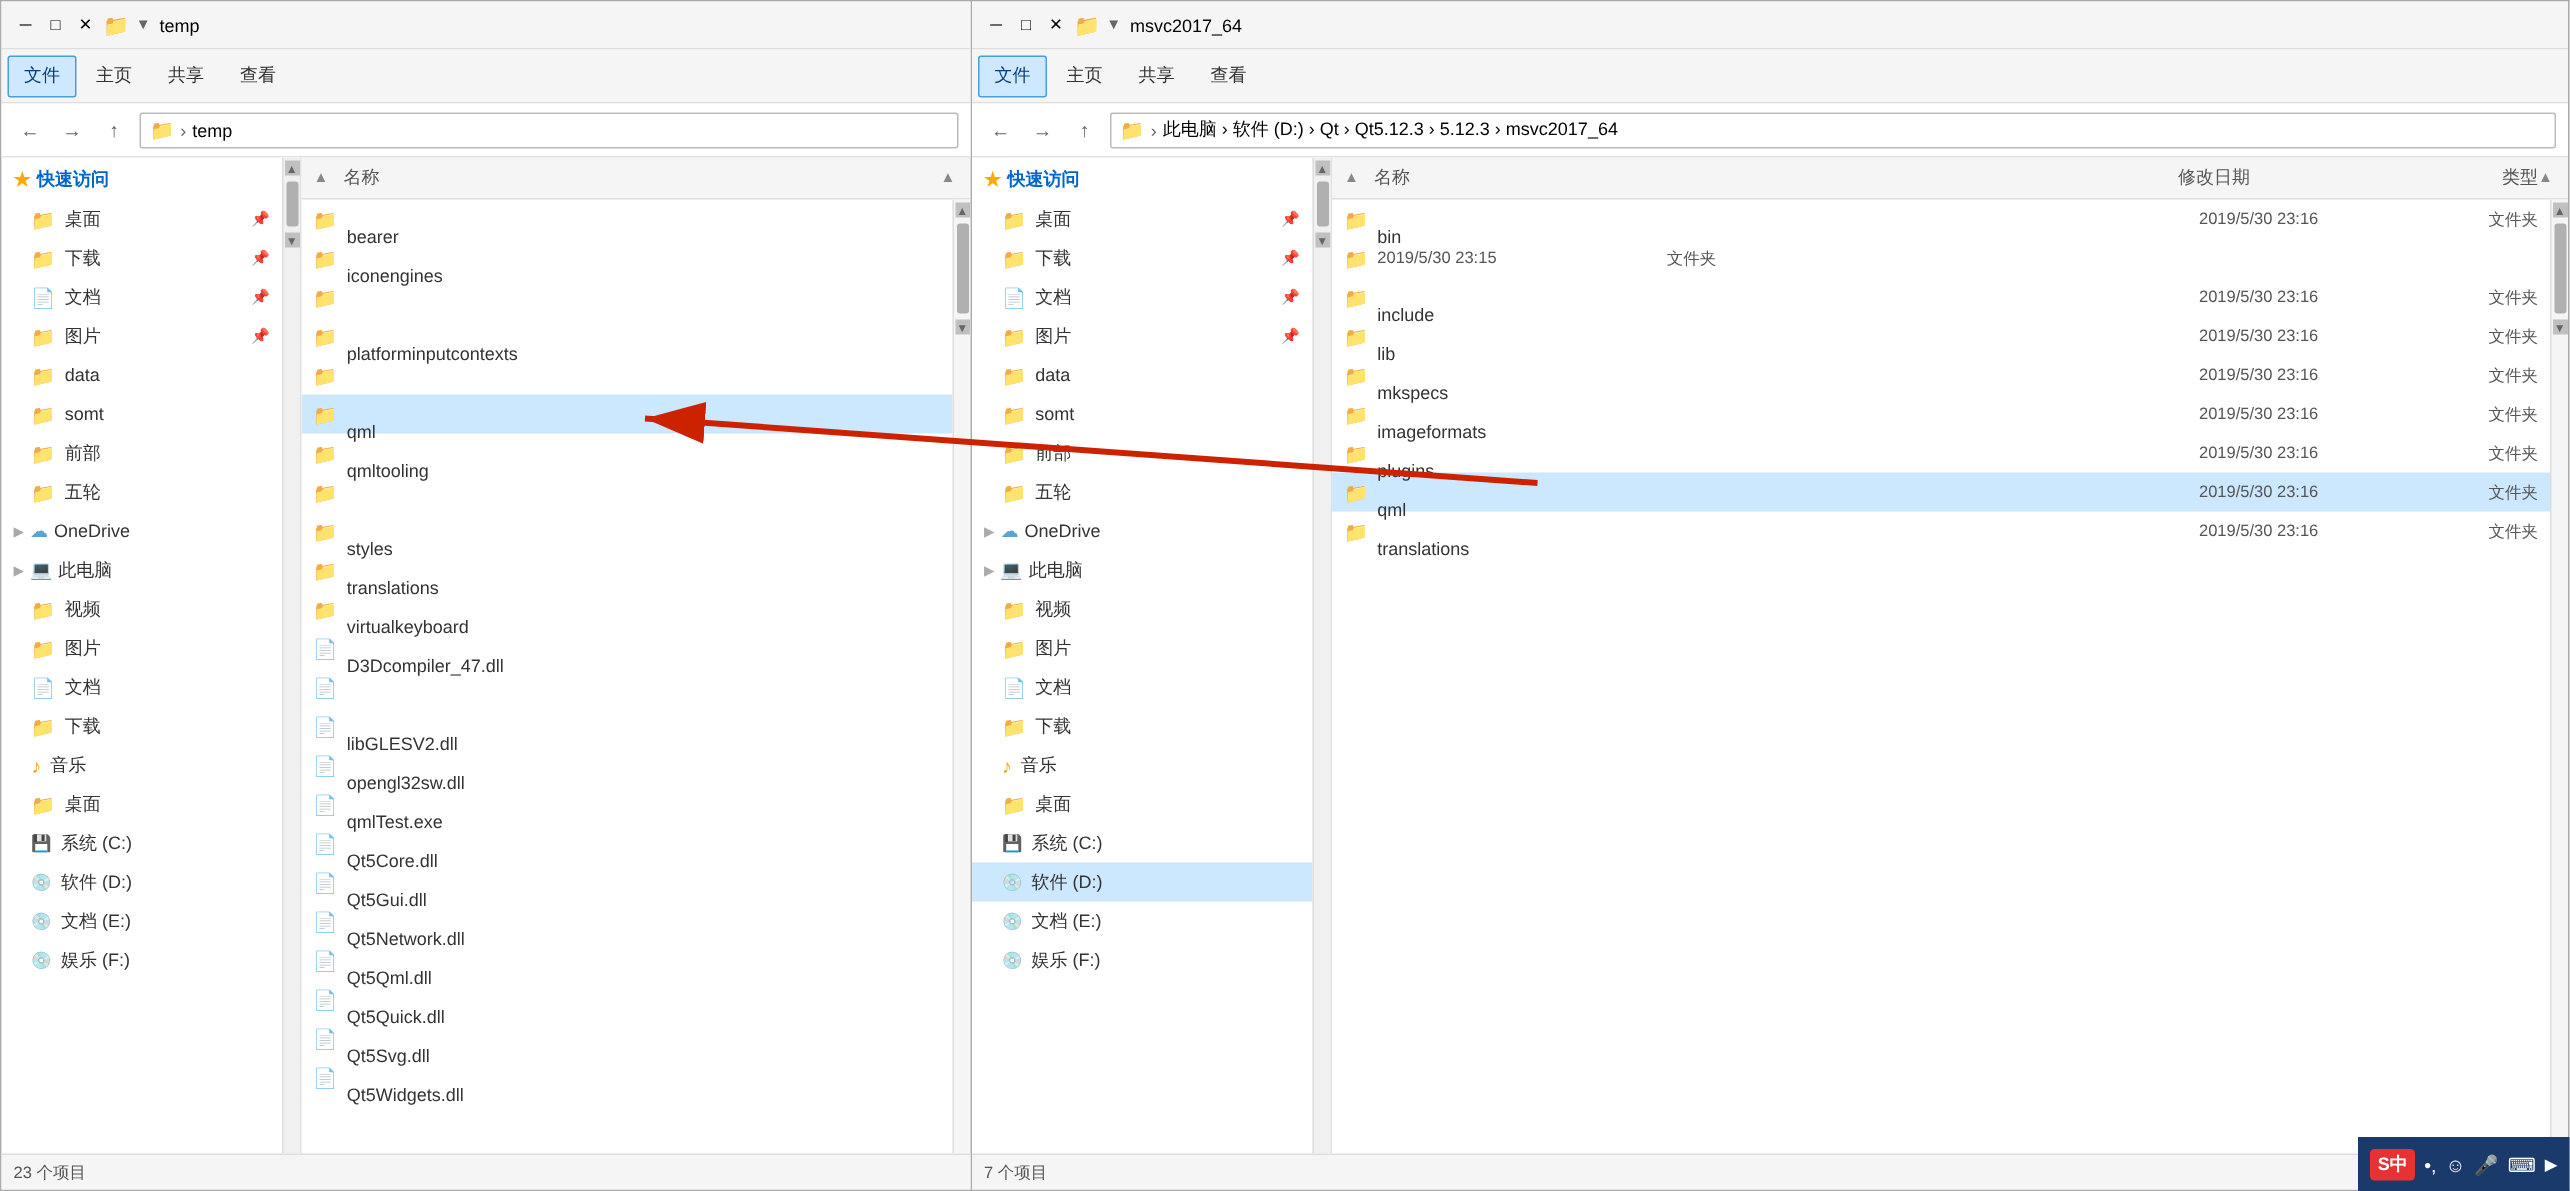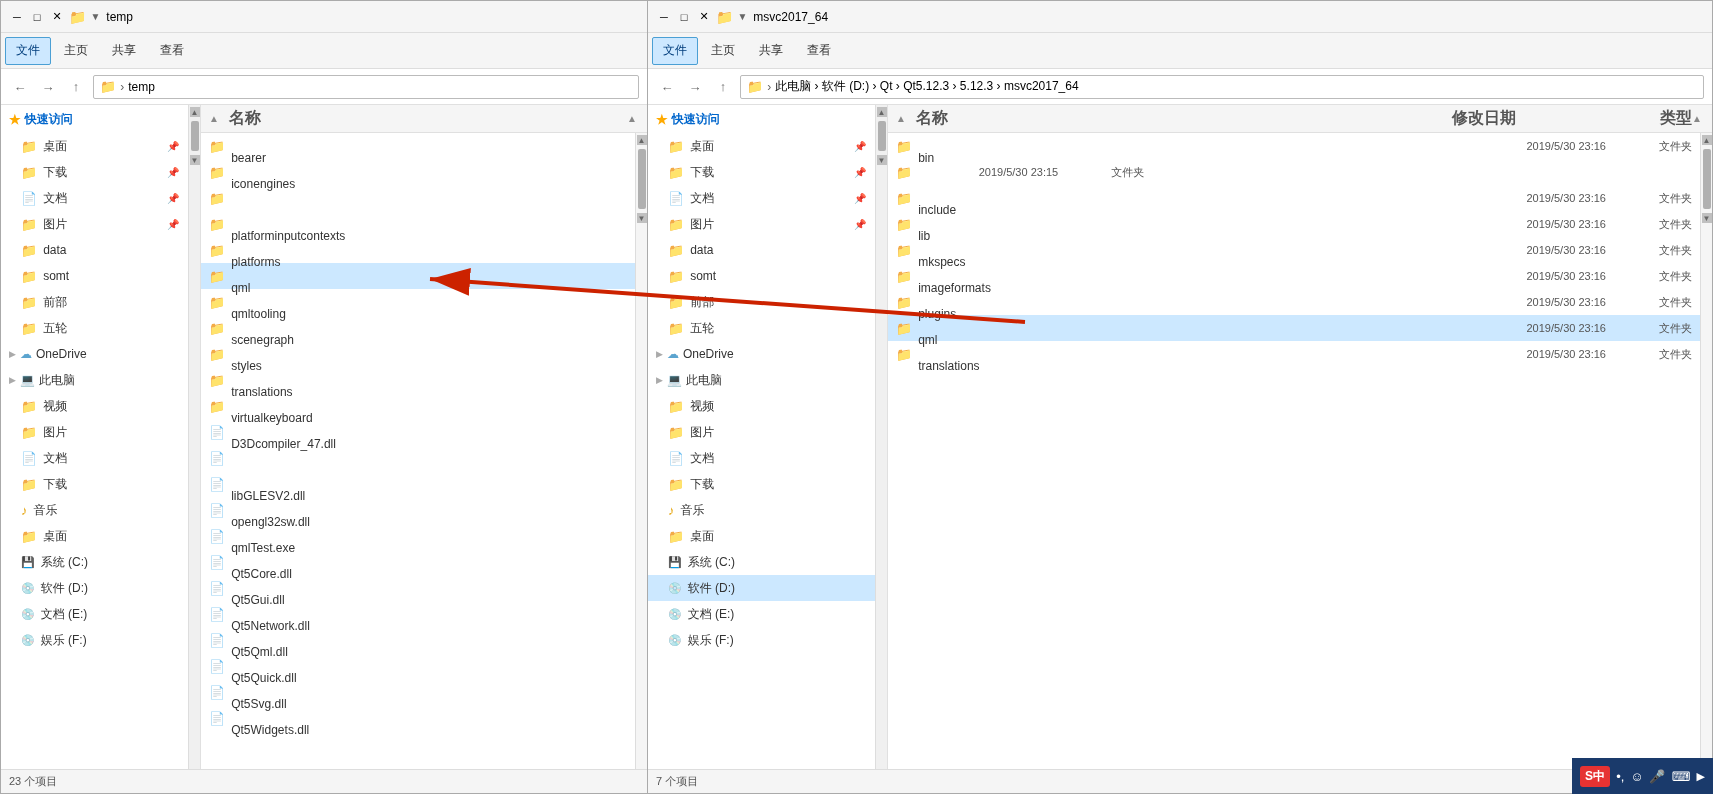--- a/index.html
+++ b/index.html
@@ -195,44 +195,43 @@
     }
     .file-list-header {
       height: 28px;
       background: #f5f5f5;
       border-bottom: 1px solid #e0e0e0;
       display: flex;
       align-items: center;
       padding: 0 8px;
     }
     .col-header {
-      font-size: 16px;
+      font-size: 12px;
       color: #555;
       cursor: pointer;
       user-select: none;
-      font-weight: bold;
     }
     .col-name { flex: 1; }
 
     .file-item {
       height: 26px;
       display: flex;
       align-items: center;
       padding: 0 8px;
       gap: 6px;
       cursor: pointer;
       font-size: 12px;
       color: #333;
     }
     .file-item.selected { background: #cce8ff; }
     .file-item .file-icon { font-size: 13px; flex-shrink: 0; }
     .file-item .folder-icon-item { color: #e6a817; }
     .file-item .file-icon-item { color: #999; }
     .file-item .file-name { flex: 1; overflow: hidden; text-overflow: ellipsis; white-space: nowrap; margin-top: 24px; }
-    .file-item .file-date { width: 140px; font-size: 11px; color: #555; text-align: right; }
+    .file-item .file-date { width: 140px; font-size: 11px; color: #555; }
     .file-item .file-type { width: 80px; font-size: 11px; color: #555; }
 
     
     .right-col-name { flex: 1; }
     .right-col-date { width: 160px; }
     .right-col-type { width: 80px; text-align: right; }
 
     
     .arrow-container {
       position: absolute;
@@ -460,33 +459,31 @@
             </div>
             <div class="file-item">
               <span class="file-icon folder-icon-item">📁</span>
             </div>
             <div class="file-item">
               <span class="file-icon folder-icon-item">📁</span>
               <span class="file-name">platforminputcontexts</span>
             </div>
             <div class="file-item">
               <span class="file-icon folder-icon-item">📁</span>
-              <span class="file-name">platforms</span>
             </div>
             <div class="file-item selected">
               <span class="file-icon folder-icon-item">📁</span>
               <span class="file-name">qml</span>
             </div>
             <div class="file-item">
               <span class="file-icon folder-icon-item">📁</span>
               <span class="file-name">qmltooling</span>
             </div>
             <div class="file-item">
               <span class="file-icon folder-icon-item">📁</span>
-              <span class="file-name">scenegraph</span>
             </div>
             <div class="file-item">
               <span class="file-icon folder-icon-item">📁</span>
               <span class="file-name">styles</span>
             </div>
             <div class="file-item">
               <span class="file-icon folder-icon-item">📁</span>
               <span class="file-name">translations</span>
             </div>
             <div class="file-item">

